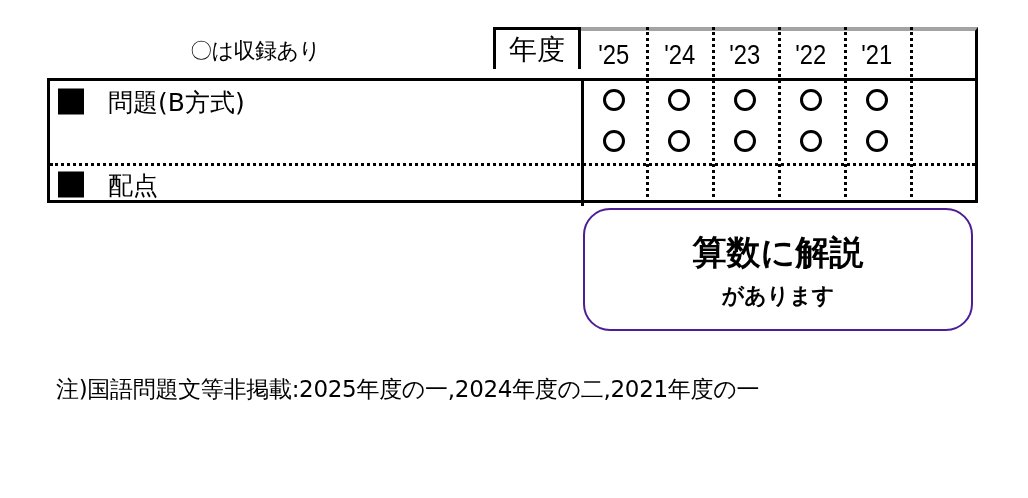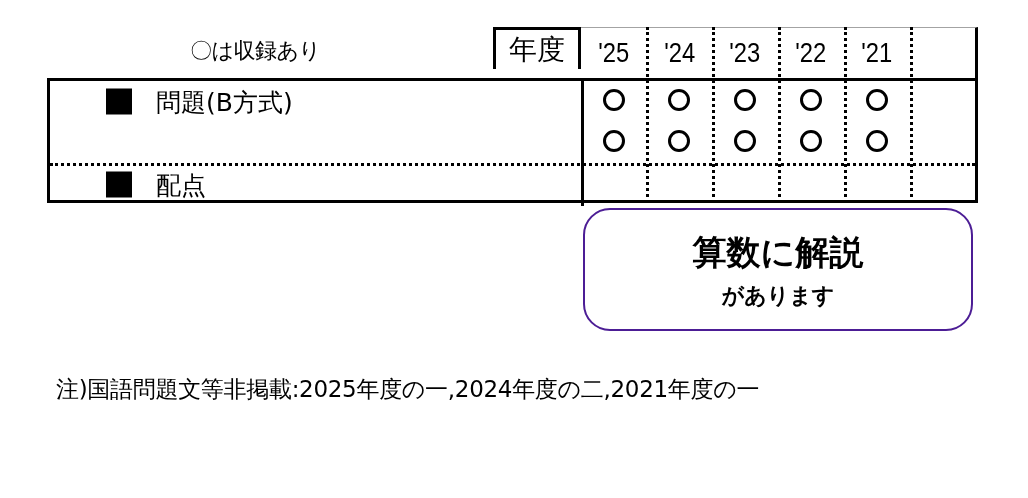--- a/index.html
+++ b/index.html
@@ -7,37 +7,37 @@
            font-family: "DejaVu Sans", "Liberation Sans", sans-serif; color: #000; }
 
     .legend { position: absolute; left: 190px; top: 36px; font-size: 22px; letter-spacing: -0.5px; }
 
     .header-nendo { position: absolute; left: 493px; top: 27px; width: 88px; height: 42px;
                     box-sizing: border-box; border: 3px solid #000; border-bottom: none;
                     display: flex; align-items: center; justify-content: center;
                     font-size: 28px; }
 
     .year-header { position: absolute; left: 581px; top: 27px; width: 397px; height: 51px;
-                   box-sizing: border-box; border-top: 1px solid #a3a3a3; border-right: 3px solid #000;
+                   box-sizing: border-box; border-top: 4px solid #a3a3a3; border-right: 3px solid #000;
                    display: flex; }
     .year-cell { width: 66px; height: 100%; box-sizing: border-box;
                  display: flex; align-items: center; justify-content: center;
                  font-family: "Liberation Sans Narrow", "Liberation Sans", sans-serif;
                  font-size: 28px; transform: scaleX(0.85); }
     .year-sep { position: absolute; top: 27px; width: 0; height: 176px;
                 border-left: 3px dotted #000; }
 
     .main-table { position: absolute; left: 47px; top: 78px; width: 931px; height: 125px;
                   box-sizing: border-box; border: 3px solid #000; }
     .row { position: absolute; left: 0; width: 100%; height: 41px; box-sizing: border-box; }
     .row.r0 { top: 0; }
     .row.r1 { top: 41px; border-top: 3px dotted #000; }
     .row.r2 { top: 82px; border-top: 3px dotted #000; height: 40px; padding-left: 28px; }
     .row-label { position: absolute; left: 8px; top: 50%; transform: translateY(-50%);
-                 display: flex; align-items: center; font-size: 25px; margin-left: 48px; }
+                 display: flex; align-items: center; font-size: 25px; }
     .sq { display: inline-block; width: 26px; height: 26px; background: #000; margin-right: 24px; }
     .label-divider { position: absolute; left: 531px; top: 0; width: 0; height: 125px;
                      border-left: 3px solid #000; }
     
 
     .mark { position: absolute; width: 22px; height: 22px; border: 3px solid #000;
             border-radius: 50%; box-sizing: border-box; }
 
     .note-box { position: absolute; left: 583px; top: 208px; width: 390px; height: 123px;
                 box-sizing: border-box; border: 2px solid #4c1d95; border-radius: 27px;

